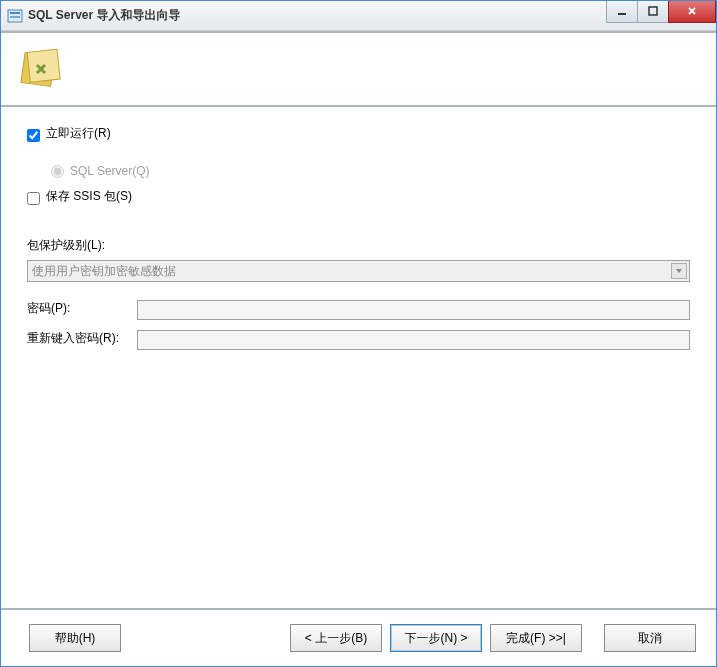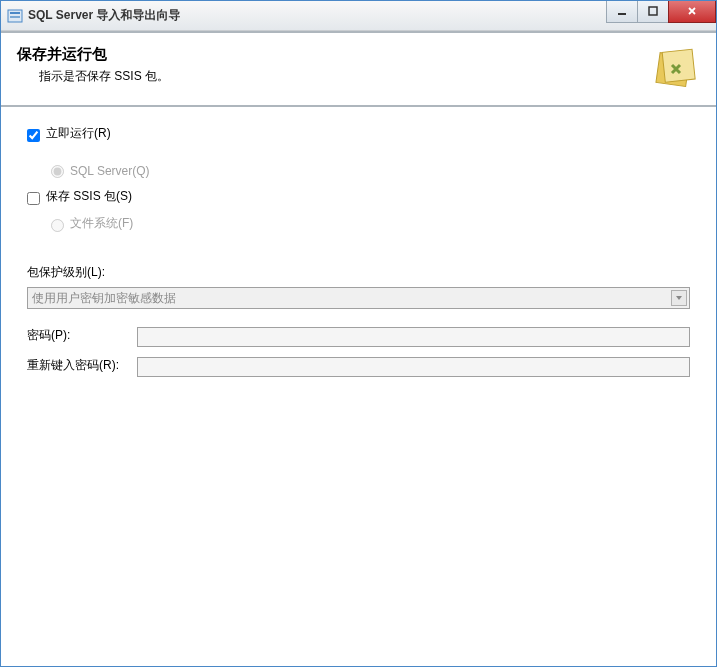--- a/index.html
+++ b/index.html
@@ -66,24 +66,20 @@
         </div>
       <div class="win-btn close">
           <svg viewBox="0 0 12 12">
             <path d="M3 3 L9 9 M9 3 L3 9" stroke="#fff" stroke-width="1.8"></path>
           </svg>
         </div>
     </div>
   </div>
 
   <div class="header-section">
-    <div class="header-text">
-      <div class="header-title">保存并运行包</div>
-      <div class="header-sub">指示是否保存 SSIS 包。</div>
-    </div>
     <div class="header-icon">
       <svg viewBox="0 0 48 48">
           <rect x="6" y="10" width="30" height="30" fill="#e8c85a" stroke="#c0a030" transform="rotate(8 24 24)"></rect>
           <rect x="12" y="6" width="30" height="30" fill="#f4e4a0" stroke="#c0a030" transform="rotate(-6 24 24)"></rect>
           <path d="M20 20 L28 28 M28 20 L20 28" stroke="#7a9a3a" stroke-width="3"></path>
         </svg>
     </div>
   </div>
 
   <div class="content">
@@ -98,24 +94,20 @@
     <div class="row indent">
       <input type="radio" class="radio" checked="" disabled="" style="">
       <span class="disabled-text">SQL Server(Q)</span>
     </div>
 
     <div class="row">
       <input type="checkbox" class="checkbox" style="">
       <span>保存 SSIS 包(S)</span>
     </div>
 
-    <div class="row indent">
-      <input type="radio" class="radio" disabled="" style="">
-      <span class="disabled-text">文件系统(F)</span>
-    </div>
 
     <div style="height:22px"></div>
 
     <div style="margin-bottom:6px;">包保护级别(L):</div>
     <div class="combo">
       <span>使用用户密钥加密敏感数据</span>
       <span class="arrow">
           <svg width="8" height="8" viewBox="0 0 8 8">
             <path d="M1 2 L4 6 L7 2 Z" fill="#888"></path>
           </svg>
@@ -128,14 +120,23 @@
       <span class="form-label">密码(P):</span>
       <input type="password" class="text-input" disabled="" style="">
     </div>
     <div class="form-row">
       <span class="form-label">重新键入密码(R):</span>
       <input type="password" class="text-input" disabled="" style="">
     </div>
 
   </div>
 
+  <div class="footer">
+    <button class="btn">帮助(H)</button>
+    <div class="footer-spacer"></div>
+    <button class="btn">&lt; 上一步(B)</button>
+    <button class="btn default">下一步(N) &gt;</button>
+    <button class="btn">完成(F) &gt;&gt;|</button>
+    <span class="sep"></span>
+    <button class="btn">取消</button>
+  </div>
 
 </div>
 
 </body></html>

